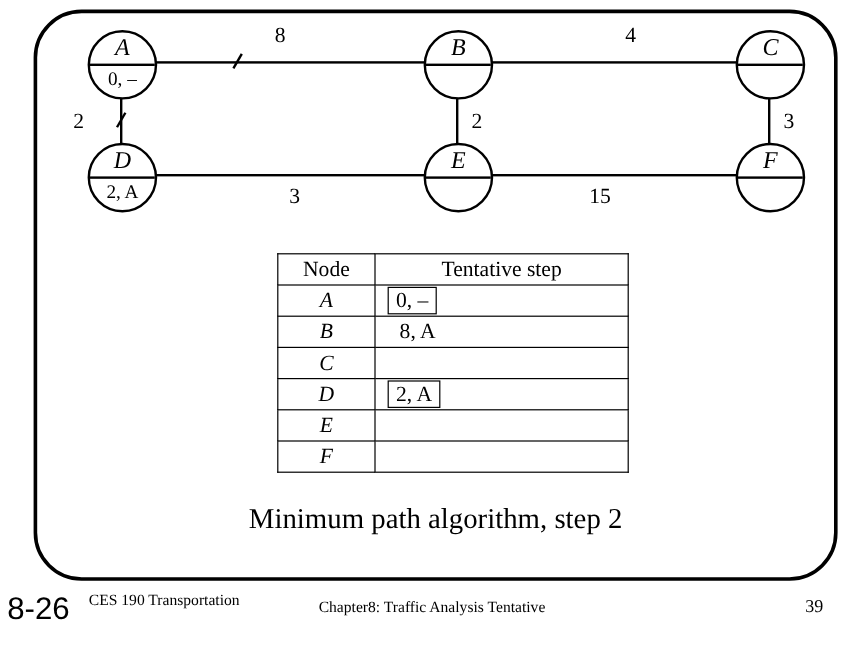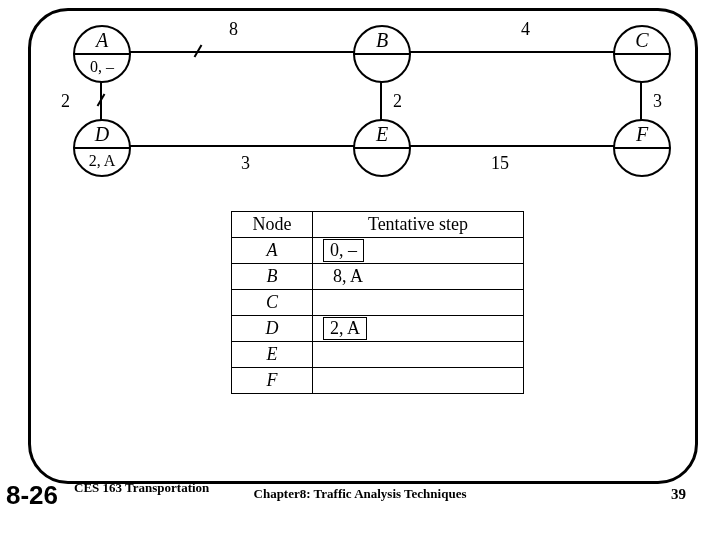--- a/index.html
+++ b/index.html
@@ -97,26 +97,25 @@
   }
   .caption {
     position: absolute;
     bottom: 34px;
     width: 100%;
     text-align: center;
     font-size: 24px;
   }
   .footer {
     position: absolute;
-    bottom: 20px;
+    bottom: 8px;
     left: 0;
     width: 720px;
     height: 44px;
     font-size: 14px;
-    font-weight: bold;
   }
   .fig-num {
     position: absolute;
     left: 6px;
     top: 4px;
     font-size: 26px;
     font-family: Arial, sans-serif;
   }
   .course {
     position: absolute;
@@ -228,22 +227,23 @@
       <td class="node-col">E</td>
       <td class="label-col"></td>
     </tr>
     <tr>
       <td class="node-col">F</td>
       <td class="label-col"></td>
     </tr>
   </tbody>
     </table>
 
+  <div class="caption">Minimum path algorithm, step 2</div>
 </div>
 
 <div class="footer">
   <div class="fig-num">8-26</div>
   <div class="course">
-    <span>CES 163 Transportation</span><br>
+    <span>CES 190 Transportation</span><br>
   </div>
-  <div class="chapter">Chapter8: Traffic Analysis Techniques</div>
+  <div class="chapter">Chapter8: Traffic Analysis Tentative</div>
   <div class="pagenum">39</div>
 </div>
 
 </body></html>

